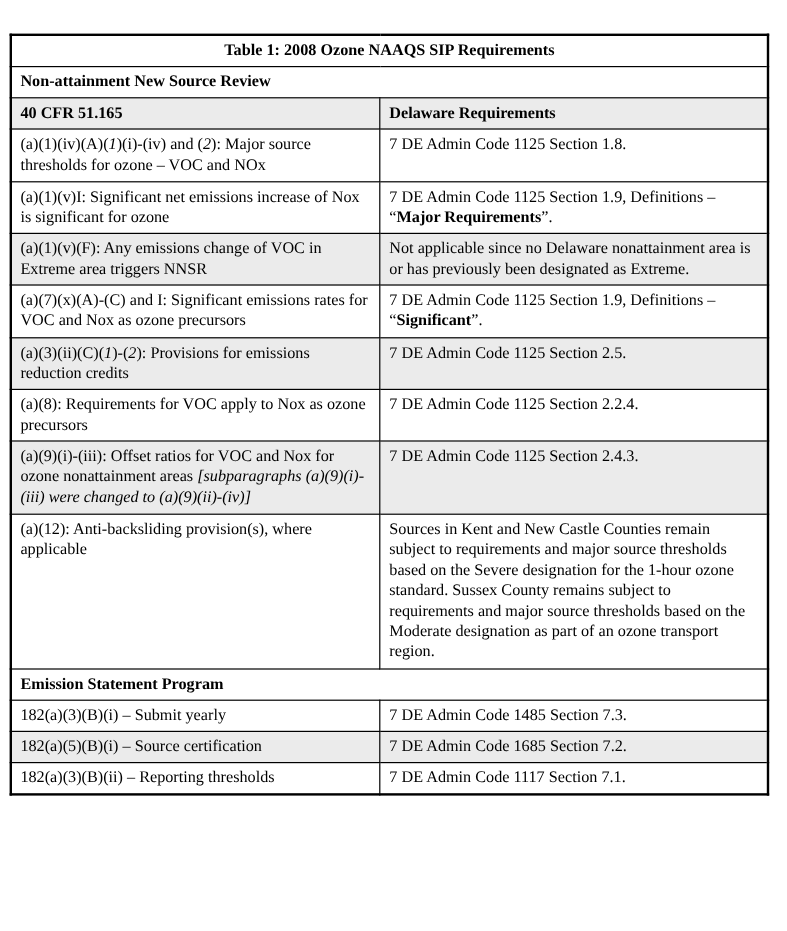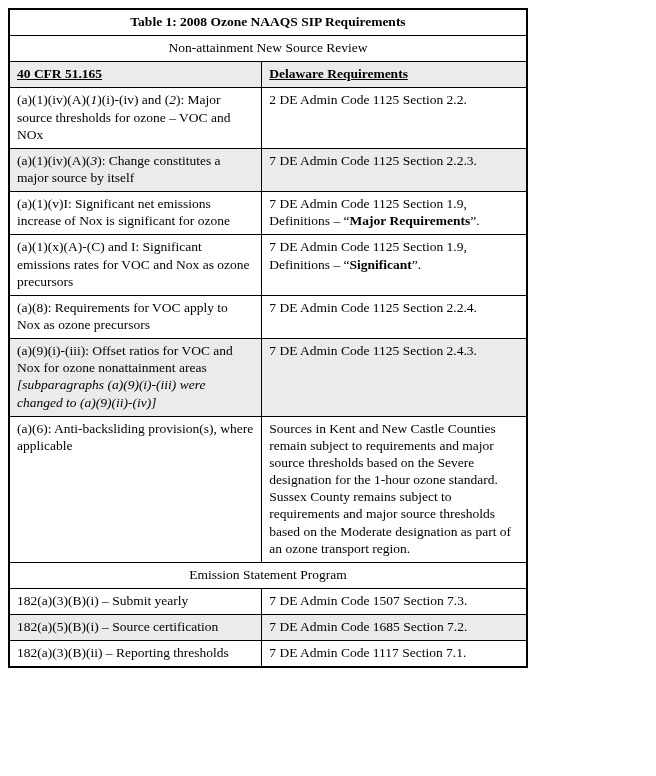--- a/index.html
+++ b/index.html
@@ -9,50 +9,50 @@
     width: 656px;
     height: 776px;
     overflow: hidden;
   }
   .doc {
     padding: 8px 8px 0 8px;
     font-family: "Liberation Serif", "DejaVu Serif", serif;
     color: #000000;
   }
   table.sip {
-    width: 520px;
+    width: 633px;
     border-collapse: collapse;
     border: 2px solid #000000;
     table-layout: fixed;
+    margin-top: 20px;
   }
   table.sip td {
     border: 1px solid #000000;
     vertical-align: top;
     font-family: "Liberation Serif", "DejaVu Serif", serif;
     font-size: 13.5px;
     line-height: 1.27;
     padding: 3px 7px 5px 7px;
     word-wrap: break-word;
   }
   td.title-cell {
     font-size: 17px;
     font-weight: bold;
     text-align: center;
     padding: 8px 4px 9px 4px;
   }
   td.section-cell {
     font-size: 14px;
-    font-weight: normal;
-    text-align: center;
+    font-weight: bold;
+    text-align: left;
     padding: 6px 4px 8px 4px;
   }
   td.colhead {
     font-weight: bold;
     padding-bottom: 15px;
-    text-decoration: underline;
   }
   tr.shaded td {
     background: #ebebeb;
   }
   td i { font-style: italic; }
   td b { font-weight: bold; }
 </style>
 </head>
 <body>
 
@@ -70,54 +70,58 @@
       <tr>
         <td class="section-cell" colspan="2">Non-attainment New Source Review</td>
       </tr>
       <tr class="shaded">
         <td class="colhead">40 CFR 51.165</td>
         <td class="colhead">Delaware Requirements</td>
       </tr>
 
       <tr>
         <td>(a)(1)(iv)(A)(<i>1</i>)(i)-(iv) and (<i>2</i>): Major source thresholds for ozone – VOC and NOx</td>
-        <td>2 DE Admin Code 1125 Section 2.2.</td>
-      </tr>
-      <tr class="shaded">
-        <td>(a)(1)(iv)(A)(<i>3</i>): Change constitutes a major source by itself</td>
-        <td>7 DE Admin Code 1125 Section 2.2.3.</td>
+        <td>7 DE Admin Code 1125 Section 1.8.</td>
       </tr>
       <tr>
         <td>(a)(1)(v)I: Significant net emissions increase of Nox is significant for ozone</td>
         <td>7 DE Admin Code 1125 Section 1.9, Definitions – “<b>Major Requirements</b>”.</td>
       </tr>
+      <tr class="shaded">
+        <td>(a)(1)(v)(F): Any emissions change of VOC in Extreme area triggers NNSR</td>
+        <td>Not applicable since no Delaware nonattainment area is or has previously been designated as Extreme.</td>
+      </tr>
       <tr>
-        <td>(a)(1)(x)(A)-(C) and I: Significant emissions rates for VOC and Nox as ozone precursors</td>
+        <td>(a)(7)(x)(A)-(C) and I: Significant emissions rates for VOC and Nox as ozone precursors</td>
         <td>7 DE Admin Code 1125 Section 1.9, Definitions – “<b>Significant</b>”.</td>
+      </tr>
+      <tr class="shaded">
+        <td>(a)(3)(ii)(C)(<i>1</i>)-(<i>2</i>): Provisions for emissions reduction credits</td>
+        <td>7 DE Admin Code 1125 Section 2.5.</td>
       </tr>
       <tr>
         <td>(a)(8): Requirements for VOC apply to Nox as ozone precursors</td>
         <td>7 DE Admin Code 1125 Section 2.2.4.</td>
       </tr>
       <tr class="shaded">
         <td>(a)(9)(i)-(iii): Offset ratios for VOC and Nox for ozone nonattainment areas <i>[subparagraphs (a)(9)(i)-(iii) were changed to (a)(9)(ii)-(iv)]</i></td>
         <td>7 DE Admin Code 1125 Section 2.4.3.</td>
       </tr>
       <tr>
-        <td>(a)(6): Anti-backsliding provision(s), where applicable</td>
+        <td>(a)(12): Anti-backsliding provision(s), where applicable</td>
         <td>Sources in Kent and New Castle Counties remain subject to requirements and major source thresholds based on the Severe designation for the 1-hour ozone standard. Sussex County remains subject to requirements and major source thresholds based on the Moderate designation as part of an ozone transport region.</td>
       </tr>
 
       <tr>
         <td class="section-cell" colspan="2">Emission Statement Program</td>
       </tr>
 
       <tr>
         <td>182(a)(3)(B)(i) – Submit yearly</td>
-        <td>7 DE Admin Code 1507 Section 7.3.</td>
+        <td>7 DE Admin Code 1485 Section 7.3.</td>
       </tr>
       <tr class="shaded">
         <td>182(a)(5)(B)(i) – Source certification</td>
         <td>7 DE Admin Code 1685 Section 7.2.</td>
       </tr>
       <tr>
         <td>182(a)(3)(B)(ii) – Reporting thresholds</td>
         <td>7 DE Admin Code 1117 Section 7.1.</td>
       </tr>
     </tbody>

